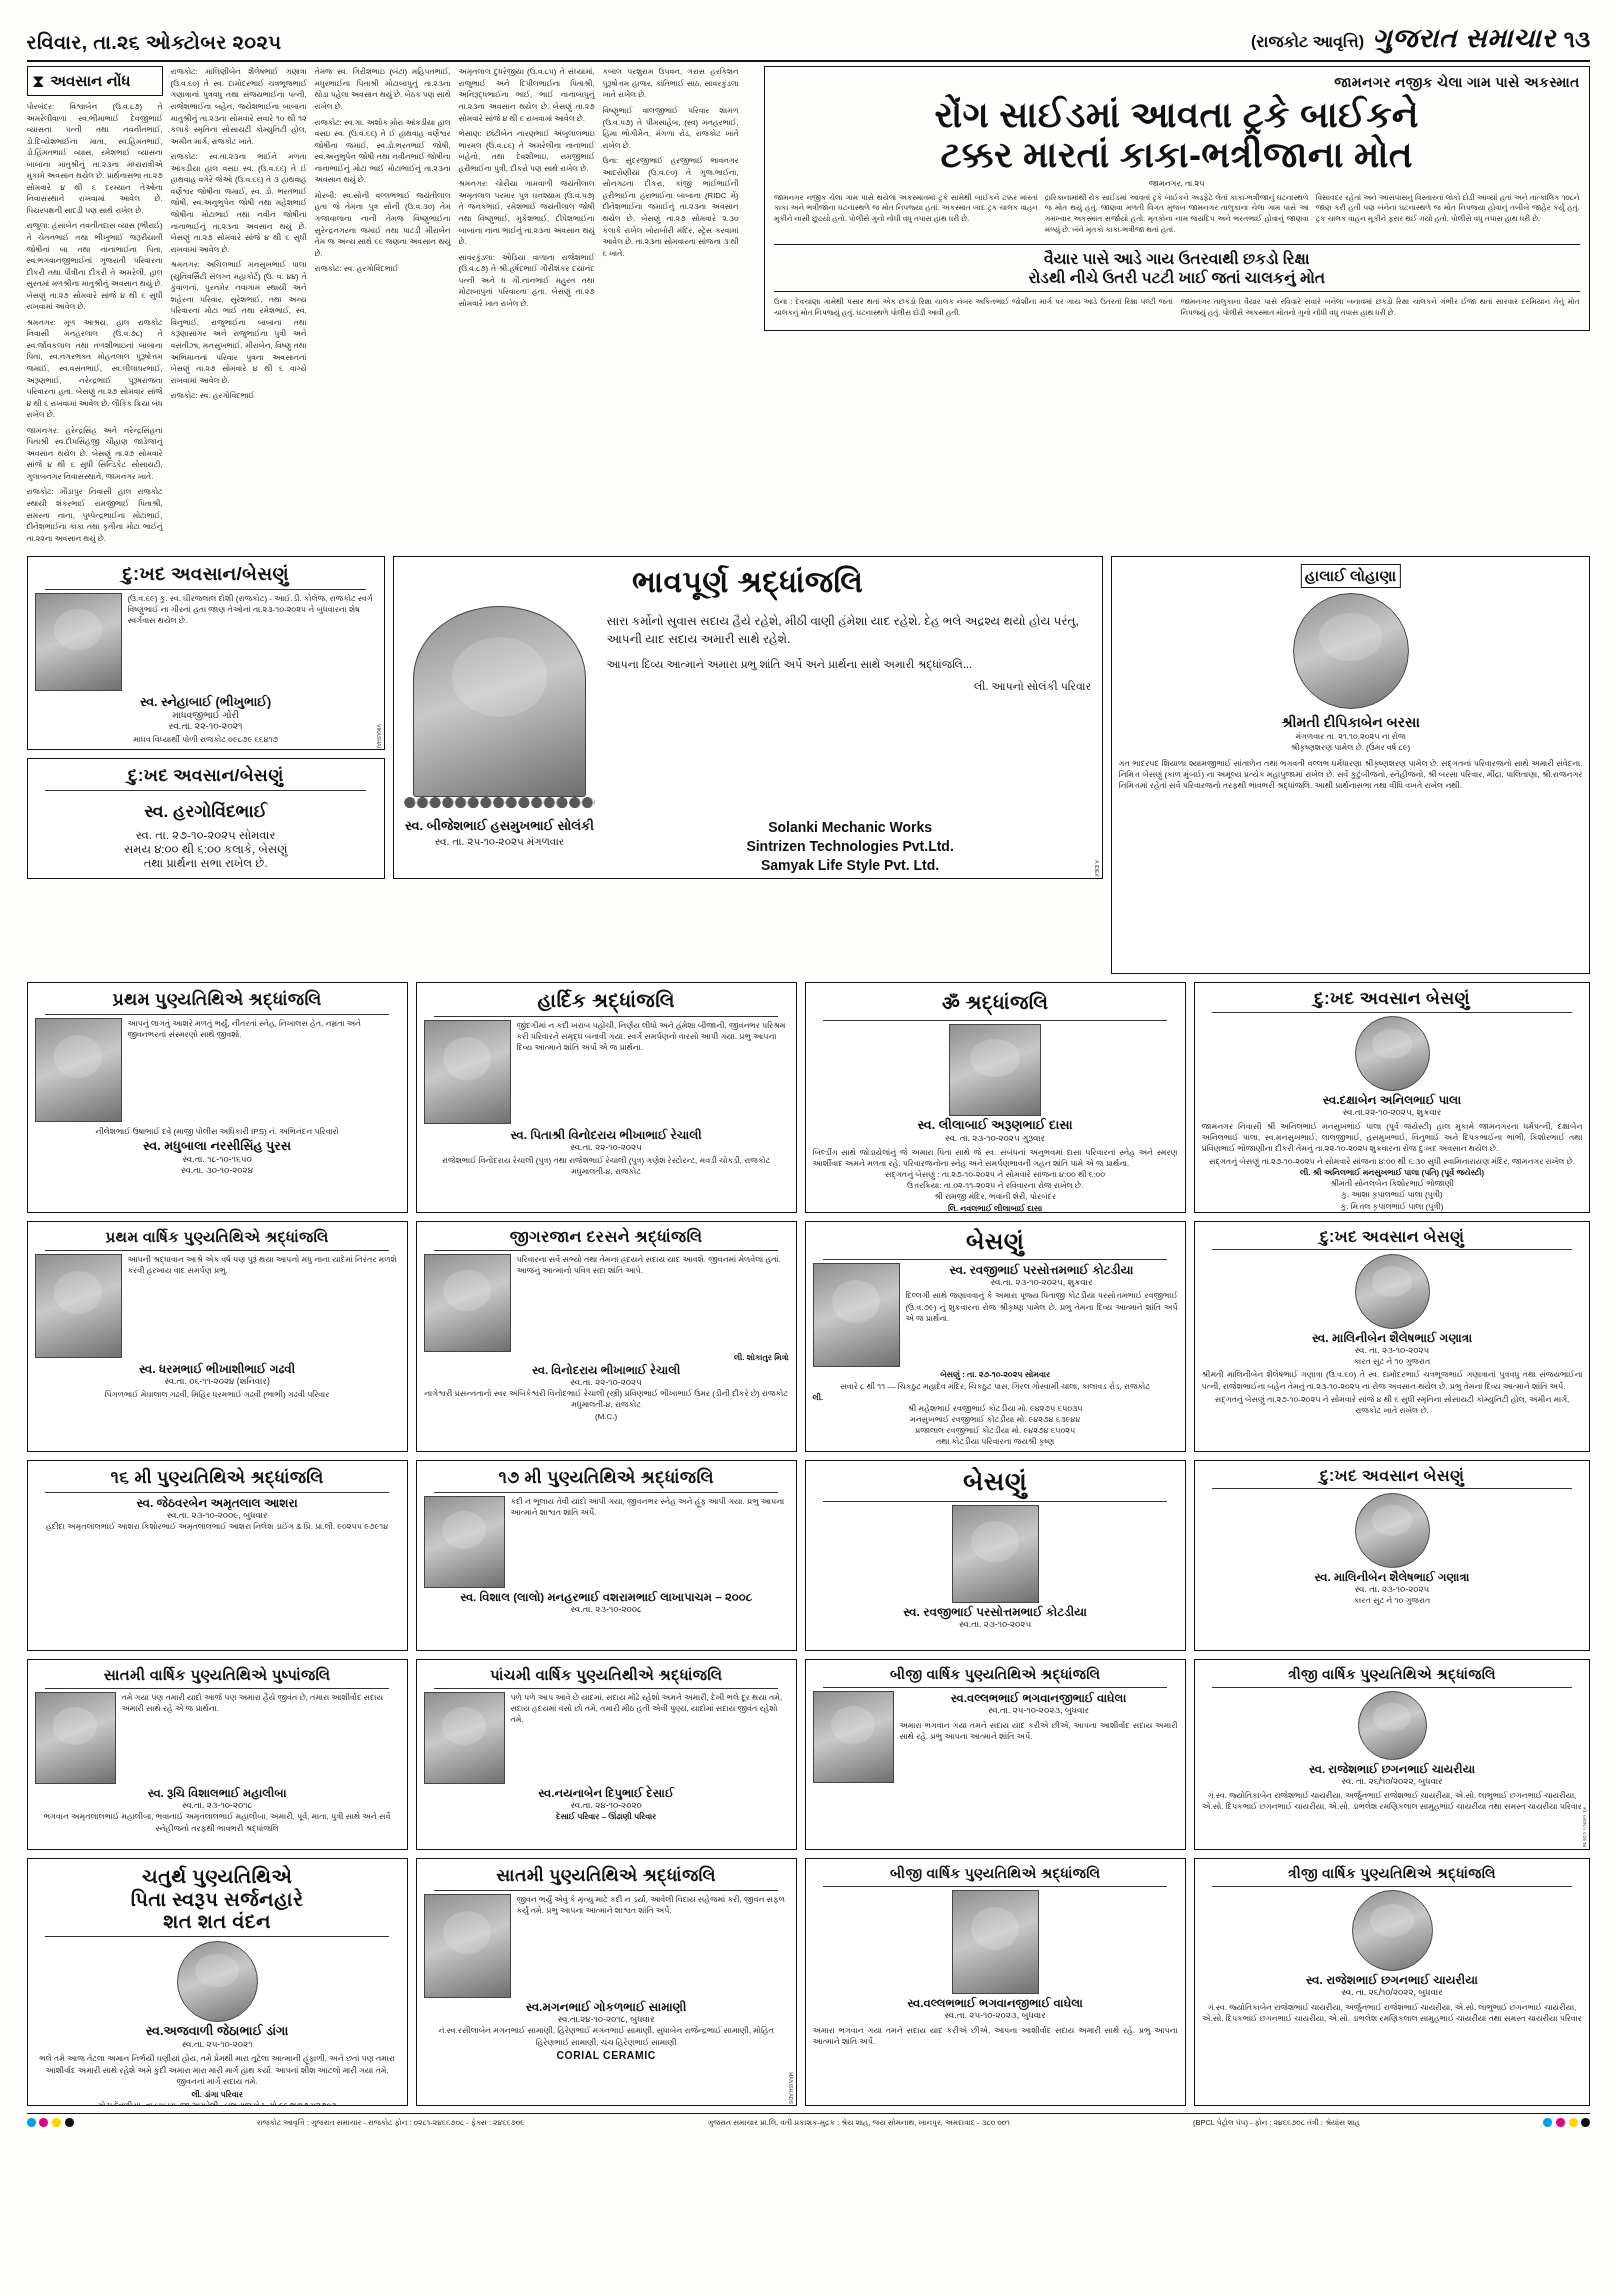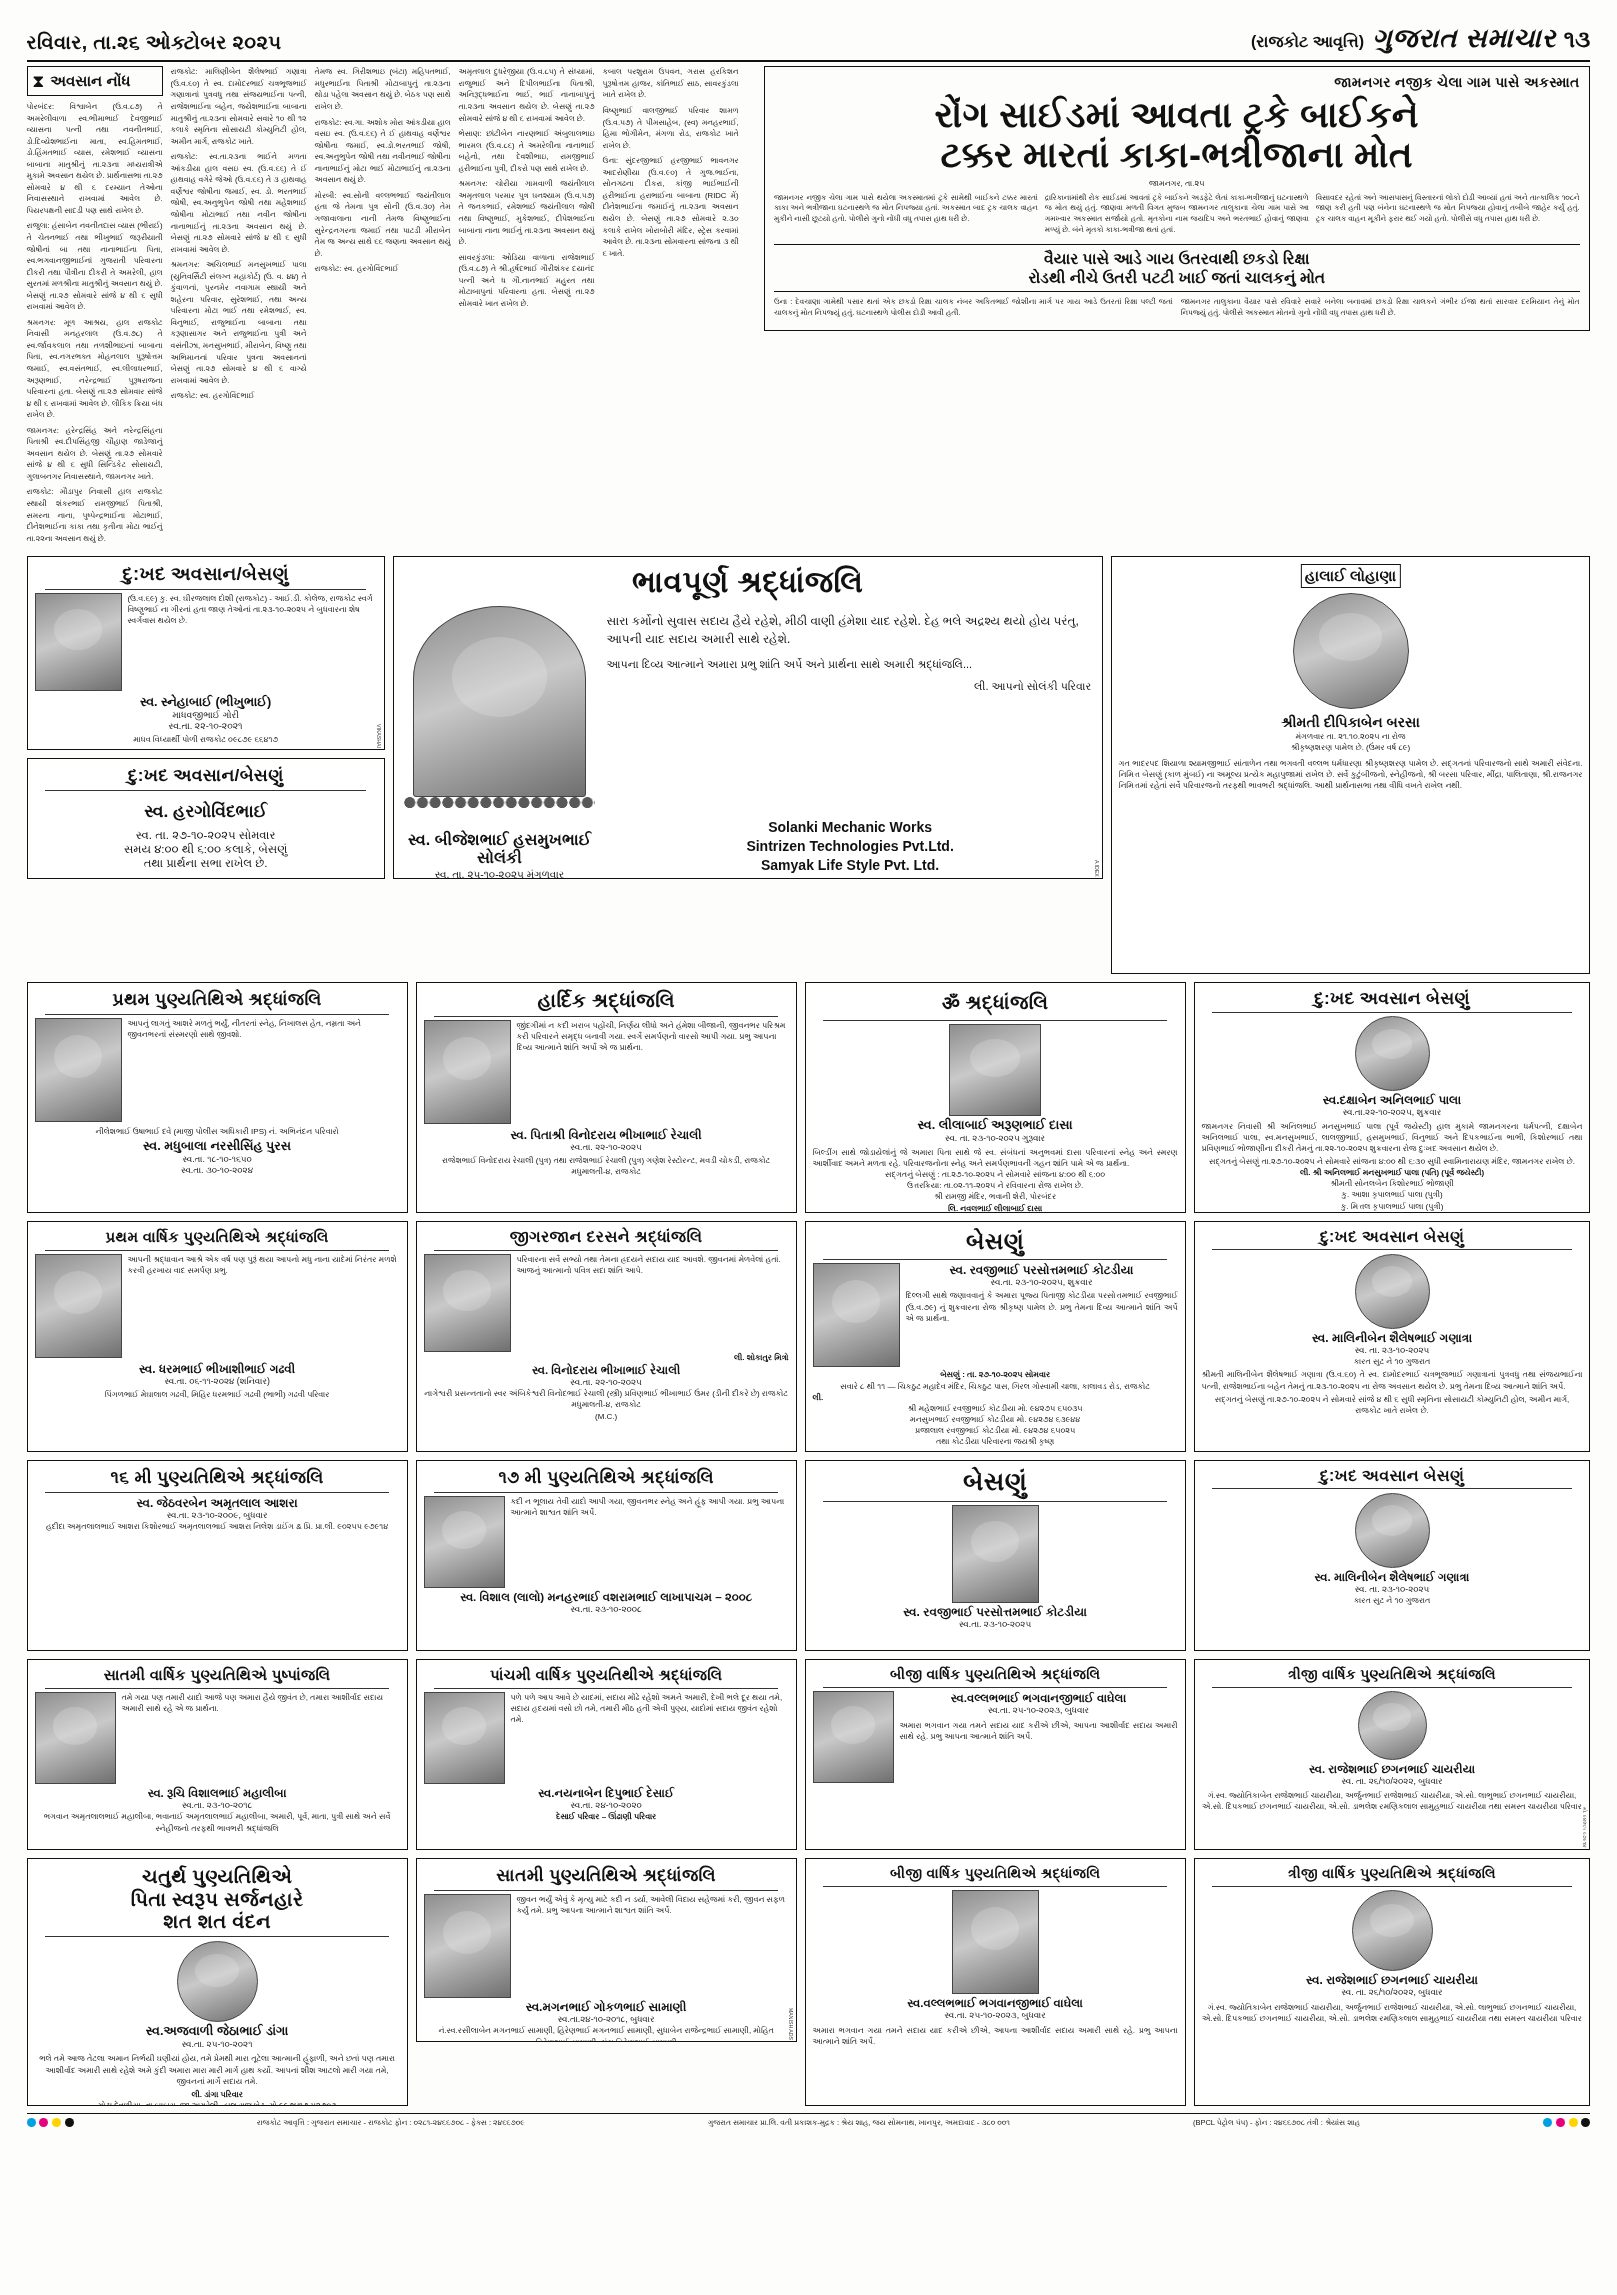--- a/index.html
+++ b/index.html
@@ -258,21 +258,21 @@
           <div class="garland" style="margin-top:-5.8px;"></div>
         </div>
         <div style="flex:1; padding-top:5.8px;">
           <div class="bodytxt" style="font-size:12px; text-align:left; line-height:1.5;">સારા કર્મોનો સુવાસ સદાય હૈયે રહેશે, મીઠી વાણી હંમેશા યાદ રહેશે. દેહ ભલે અદ્રશ્ય થયો હોય પરંતુ, આપની યાદ સદાય અમારી સાથે રહેશે.</div>
           <div class="bodytxt" style="font-size:11px; text-align:left; margin-top:9.2px;">આપના દિવ્ય આત્માને અમારા પ્રભુ શાંતિ અર્પે અને પ્રાર્થના સાથે અમારી શ્રદ્ધાંજલિ...</div>
           <div class="bodytxt" style="font-size:11px; text-align:right; margin-top:5.8px;">લી. આપનો સોલંકી પરિવાર</div>
         </div>
       </div>
       <div style="display:flex; gap:14px; margin-top:3.5px;">
         <div style="width:191px;">
-          <div class="nm" style="font-size:16px;margin-top:13px;">સ્વ. બીજેશભાઈ હસમુખભાઈ સોલંકી</div>
+          <div class="nm" style="font-size:13px;">સ્વ. બીજેશભાઈ હસમુખભાઈ સોલંકી</div>
           <div class="dt" style="font-size:10.4px; margin-top:2.3px;">સ્વ. તા. ૨૫-૧૦-૨૦૨૫ મંગળવાર</div>
         </div>
         <div style="flex:1;">
           <div class="center" style="font-size:14px; font-weight:bold; line-height:1.35;">Solanki Mechanic Works</div>
           <div class="center" style="font-size:14px; font-weight:bold; line-height:1.35;">Sintrizen Technologies Pvt.Ltd.</div>
           <div class="center" style="font-size:14px; font-weight:bold; line-height:1.35;">Samyak Life Style Pvt. Ltd.</div>
           <div class="center" style="font-size:14px; font-weight:bold; line-height:1.35;">Zayen PT LLP</div>
 
         </div>
       </div>
@@ -505,21 +505,21 @@
       </div>
       <div class="rule"></div>
       <div class="photo round" style="width:81px;height:81px;margin:2.3px auto;"></div>
       <div class="nm" style="font-size:12.7px;">સ્વ.અજવાળી જેઠાભાઈ ડાંગા</div>
       <div class="dt" style="font-size:8.7px;">સ્વ.તા. ૨૫-૧૦-૨૦૨૧</div>
       <div class="tiny" style="margin-top:3.5px; text-align:center;">ભલે તમે આજ તેટલા અમાન નિર્ભયી ઘણીયાં હોય, તમે પ્રેમથી મારા તૂટેલા આત્માની હૂંફાળી, અને છતાં પણ તમારા આશીર્વાદ અમારી સાથે રહેશે અમે કુંદી અમારા મારા મારી માર્ગ હાથ કર્યો. આપનાં શીશ આટલો મારી ગયા તમે, જીવનનાં માર્ગે સદાય તમે.</div>
       <div class="tiny center" style="font-weight:bold; margin-top:2.3px;">લી. ડાંગા પરિવાર</div>
       <div class="tiny center">મોટા દેવળીયા, તા.બાબરા, જી.અમરેલી, હાલ.રાજકોટ. મો.૯૯૭૪૧૭ ૫૨૭૦૩</div>
     </div>
 
-    <div class="box" style="width:381px; height:184px; padding:5.8px 7px;">
+    <div class="box" style="width:381px; height:248px; padding:5.8px 7px;">
       <div class="hdr-script" style="font-size:17.3px;">સાતમી પુણ્યતિથિએ શ્રદ્ધાંજલિ</div>
       <div class="rule"></div>
       <div style="display:flex; gap:5.8px;">
         <div class="photo" style="width:87px;height:104px;"></div>
         <div class="tiny" style="flex:1;">જીવન ભર્યું એવું કે મૃત્યુ માટે કદી ન ડર્યા, આવેલી વિદાય સહેજમાં કરી, જીવન સફળ કર્યું તમે. પ્રભુ આપના આત્માને શાશ્વત શાંતિ અર્પે.</div>
       </div>
       <div class="nm" style="font-size:12px; margin-top:2.3px;">સ્વ.મગનભાઈ ગોકળભાઈ સામાણી</div>
       <div class="dt" style="font-size:8.7px;">સ્વ.તા.૨૪-૧૦-૨૦૧૮, બુધવાર</div>
       <div class="tiny center">નં.સ્વ.રસીલાબેન મગનભાઈ સામાણી, હિરેણભાઈ મગનભાઈ સામાણી, સુધાબેન રાજેન્દ્રભાઈ સામાણી, મોહિત હિરેણભાઈ સામાણી, ચંચ હિરેણભાઈ સામાણી</div>
       <div class="center" style="font-size:10.4px; font-weight:bold; letter-spacing:0.6px; margin-top:2.3px;">CORIAL CERAMIC</div>

